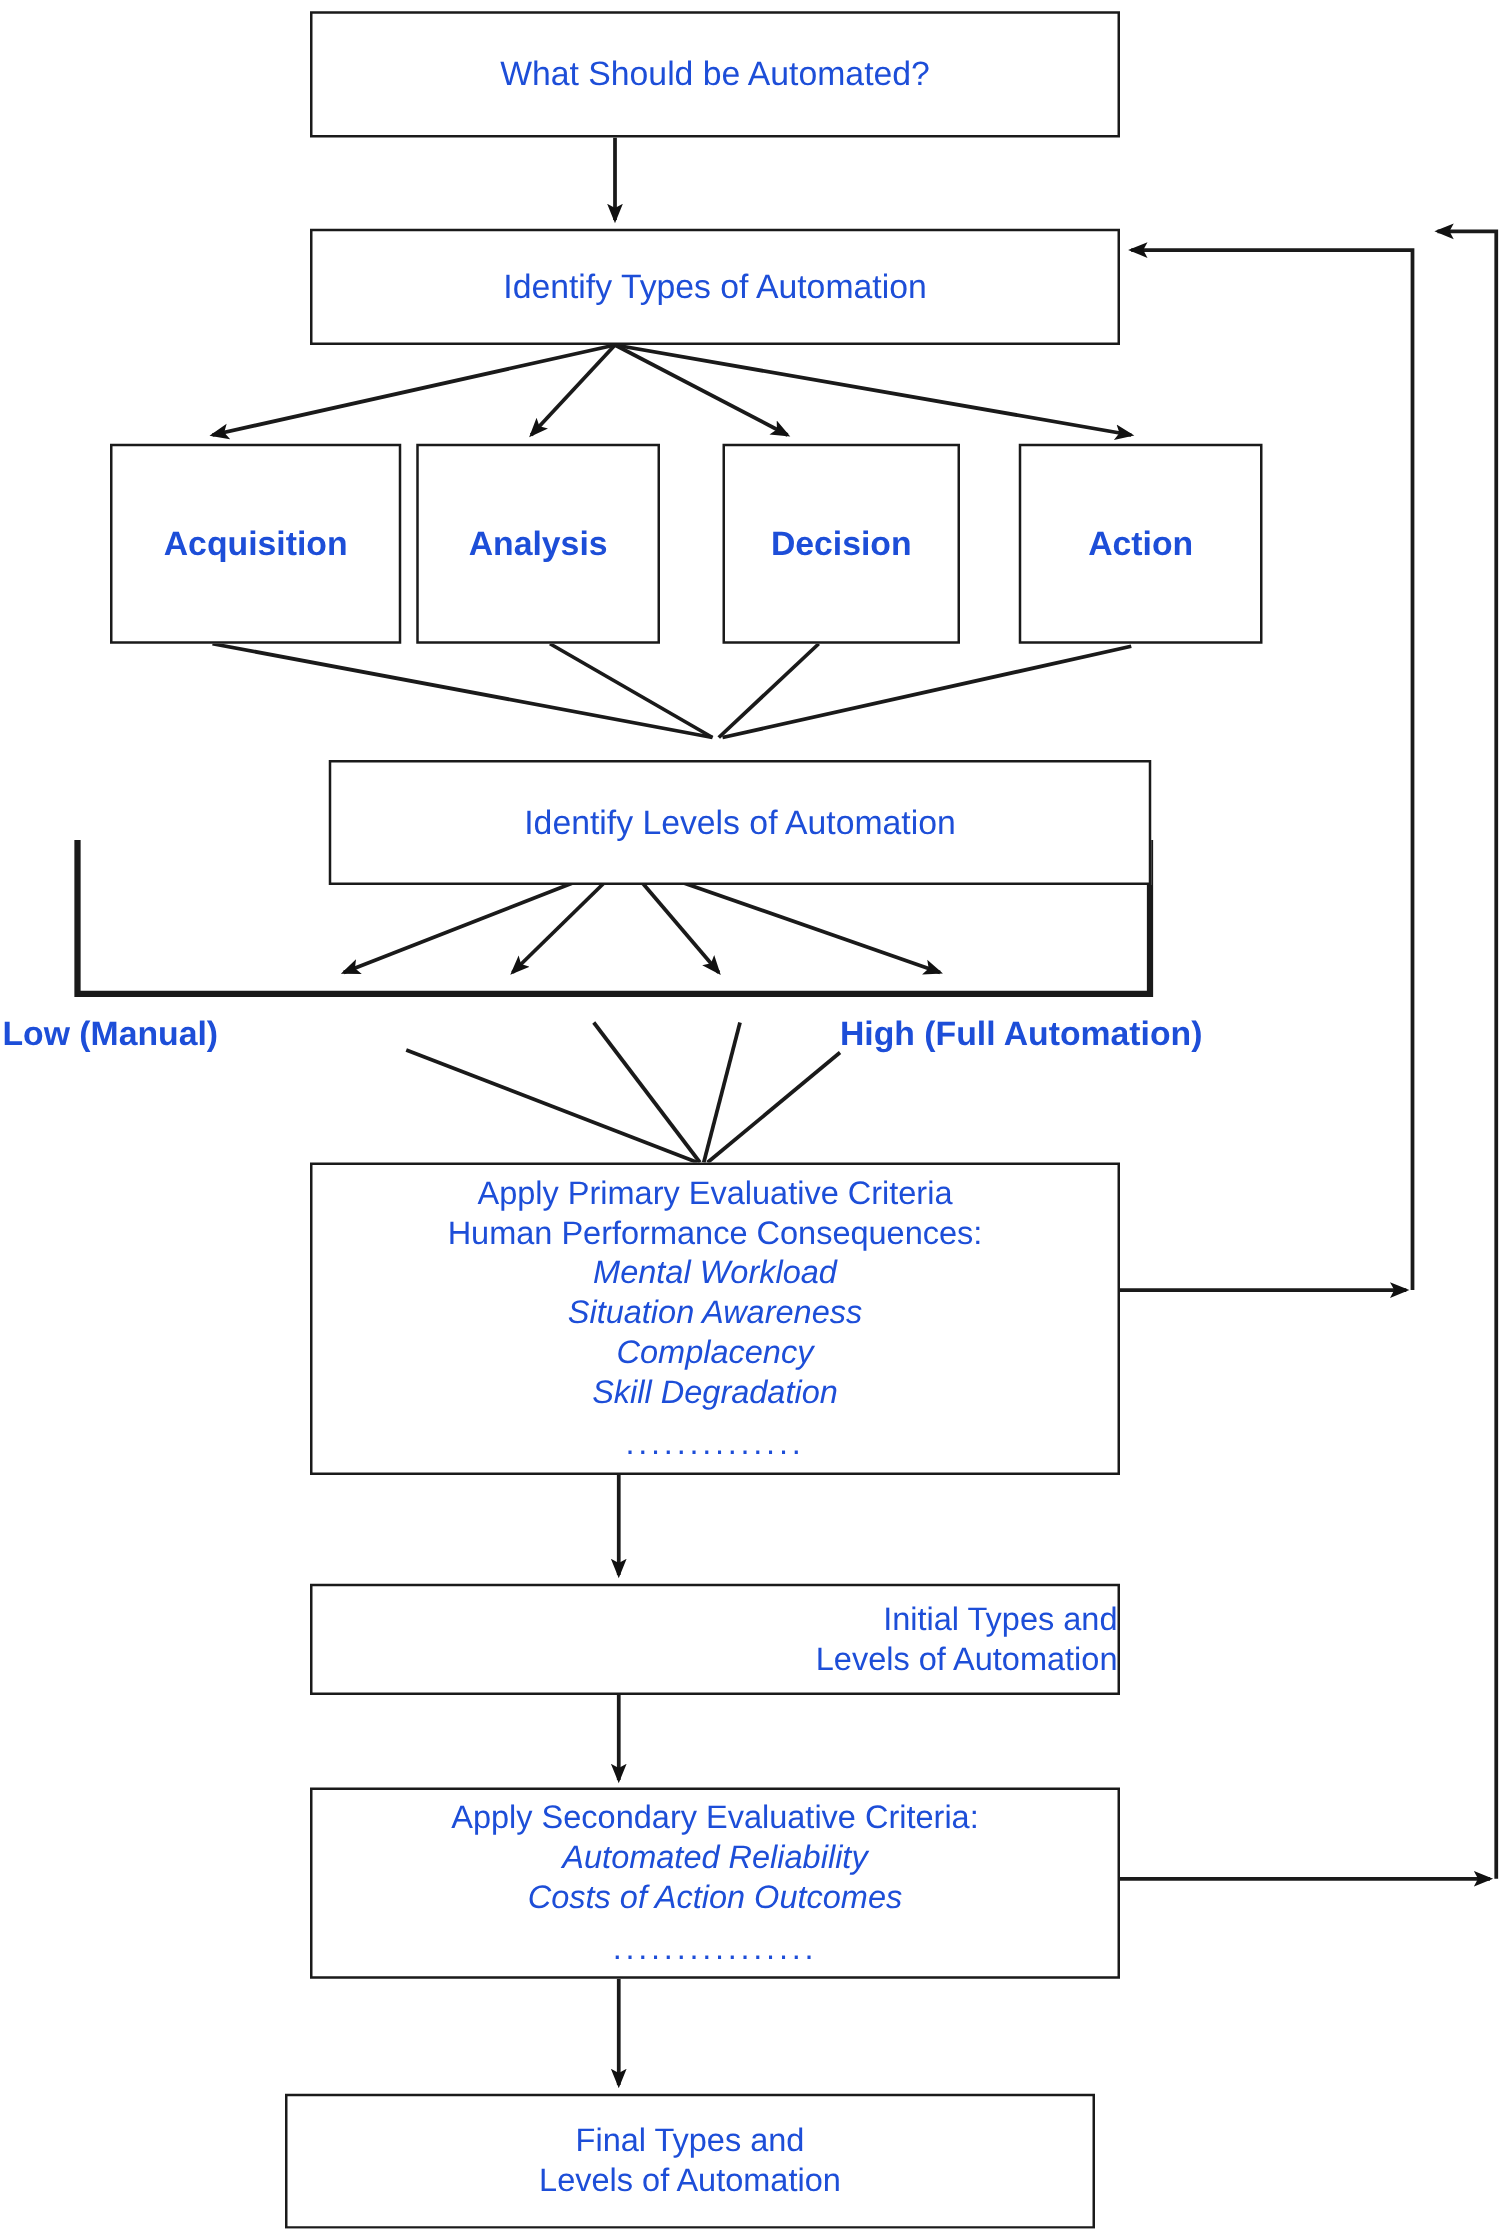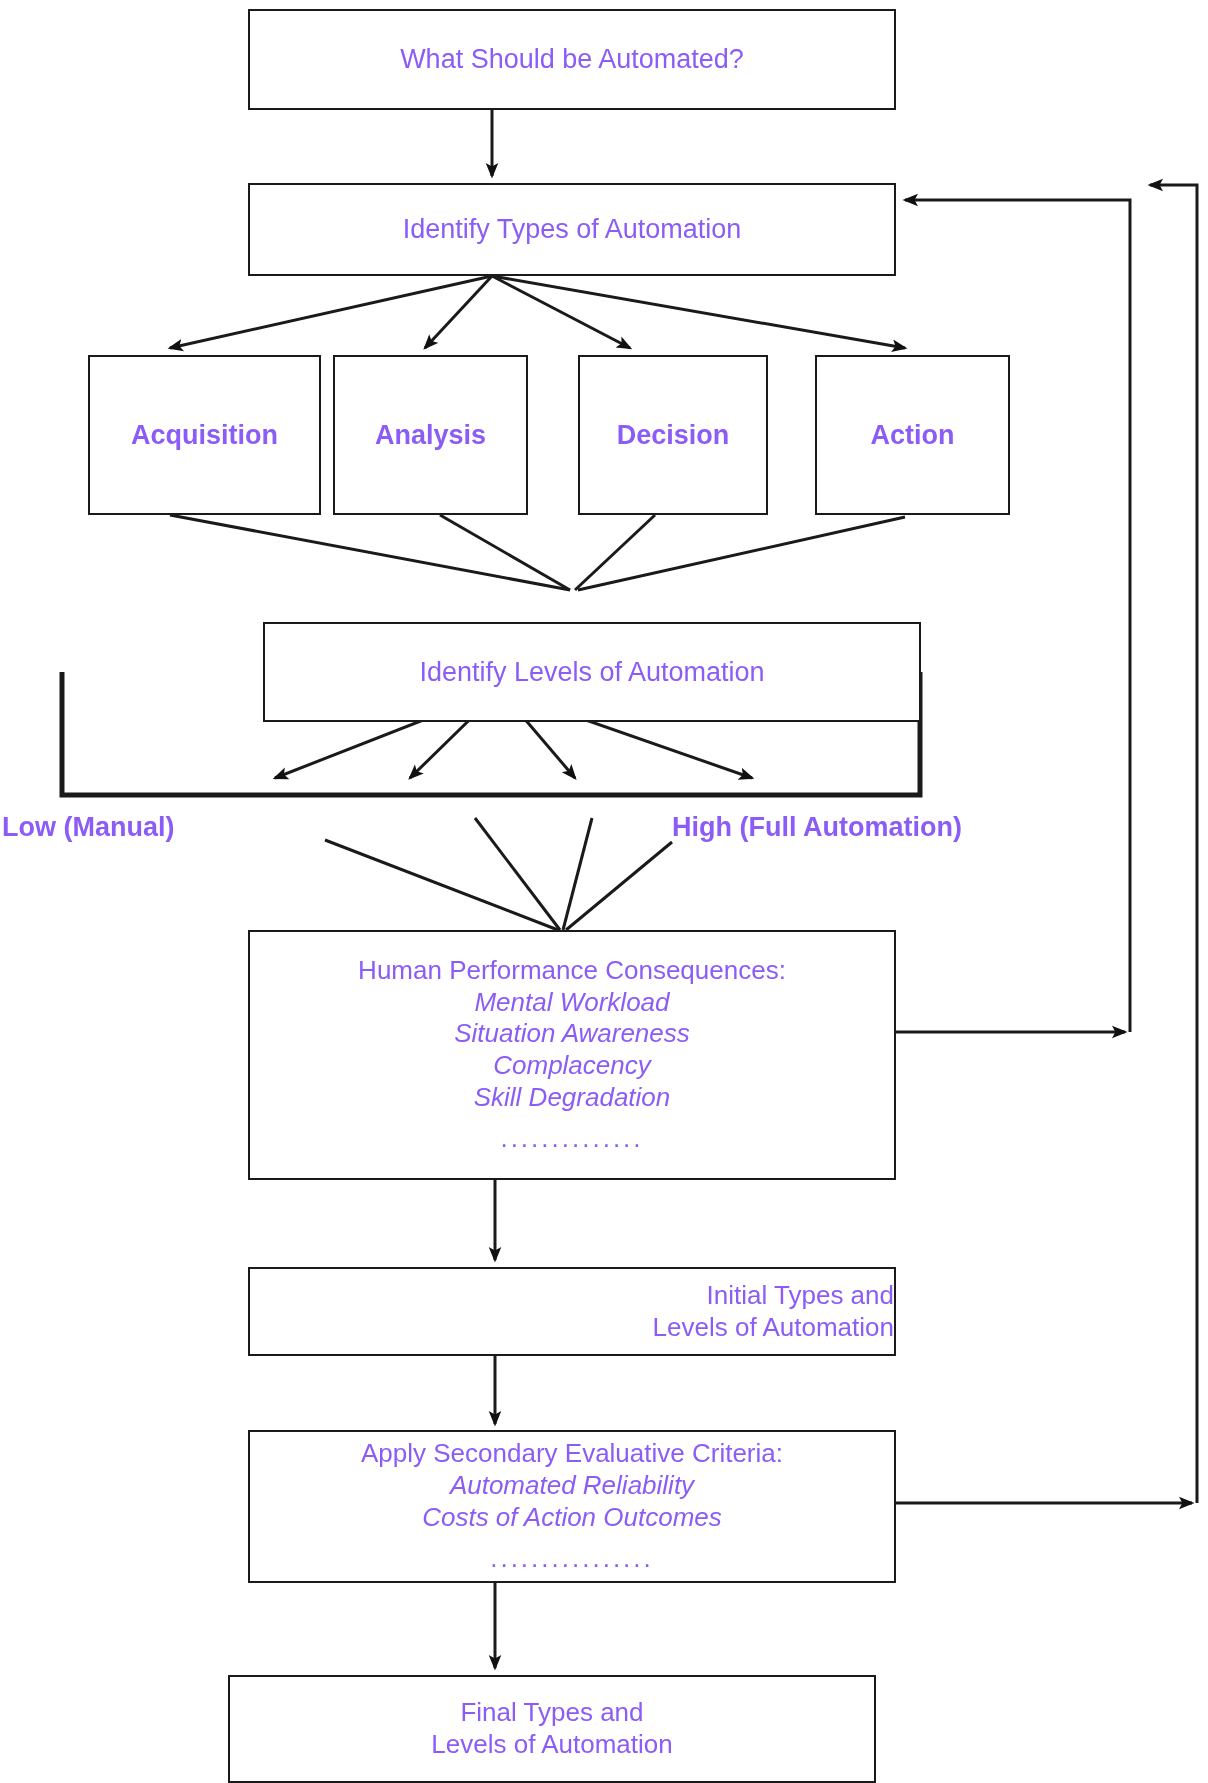--- a/index.html
+++ b/index.html
@@ -8,21 +8,21 @@
     padding: 0;
     background: #ffffff;
   }
   #stage {
     position: relative;
     width: 1208px;
     height: 1783px;
     background: #ffffff;
     overflow: hidden;
     font-family: "Liberation Sans", sans-serif;
-    color: #8b5cf6;
+    color: #1d4ed8;
   }
   #wires {
     position: absolute;
     left: 0;
     top: 0;
     width: 1208px;
     height: 1783px;
     pointer-events: none;
   }
   .node {
@@ -37,21 +37,21 @@
     text-align: center;
     line-height: 1.22;
   }
   .node .line {
     display: block;
     white-space: nowrap;
   }
   
   #node-question  { left: 248px; top: 9px;    width: 648px; height: 101px; font-size: 27px; }
   #node-types     { left: 248px; top: 183px;  width: 648px; height: 93px;  font-size: 27px; }
-  #node-levels    { left: 263px; top: 622px;  width: 658px; height: 100px; font-size: 27px; }
+  #node-levels    { left: 263px; top: 608px;  width: 658px; height: 100px; font-size: 27px; }
   #node-primary   { left: 248px; top: 930px;  width: 648px; height: 250px; font-size: 26px; }
   #node-initial   { left: 248px; top: 1267px; width: 648px; height: 89px;  font-size: 26px; align-items: flex-end; }
   #node-secondary { left: 248px; top: 1430px; width: 648px; height: 153px; font-size: 26px; }
   #node-final     { left: 228px; top: 1675px; width: 648px; height: 108px; font-size: 26px; }
 
   
   .type-box {
     top: 355px;
     height: 160px;
     font-size: 27px;
@@ -160,20 +160,21 @@
   </div>
 
   <div class="node" id="node-levels">
     <span class="line">Identify Levels of Automation</span>
   </div>
 
   <div class="range-label" id="label-low">Low (Manual)</div>
   <div class="range-label" id="label-high">High (Full Automation)</div>
 
   <div class="node" id="node-primary">
+    <span class="line">Apply Primary Evaluative Criteria</span>
     <span class="line">Human Performance Consequences:</span>
     <span class="line italic">Mental Workload</span>
     <span class="line italic">Situation Awareness</span>
     <span class="line italic">Complacency</span>
     <span class="line italic">Skill Degradation</span>
     <span class="line dots">..............</span>
   </div>
 
   <div class="node" id="node-initial">
     <span class="line">Initial Types and</span>

